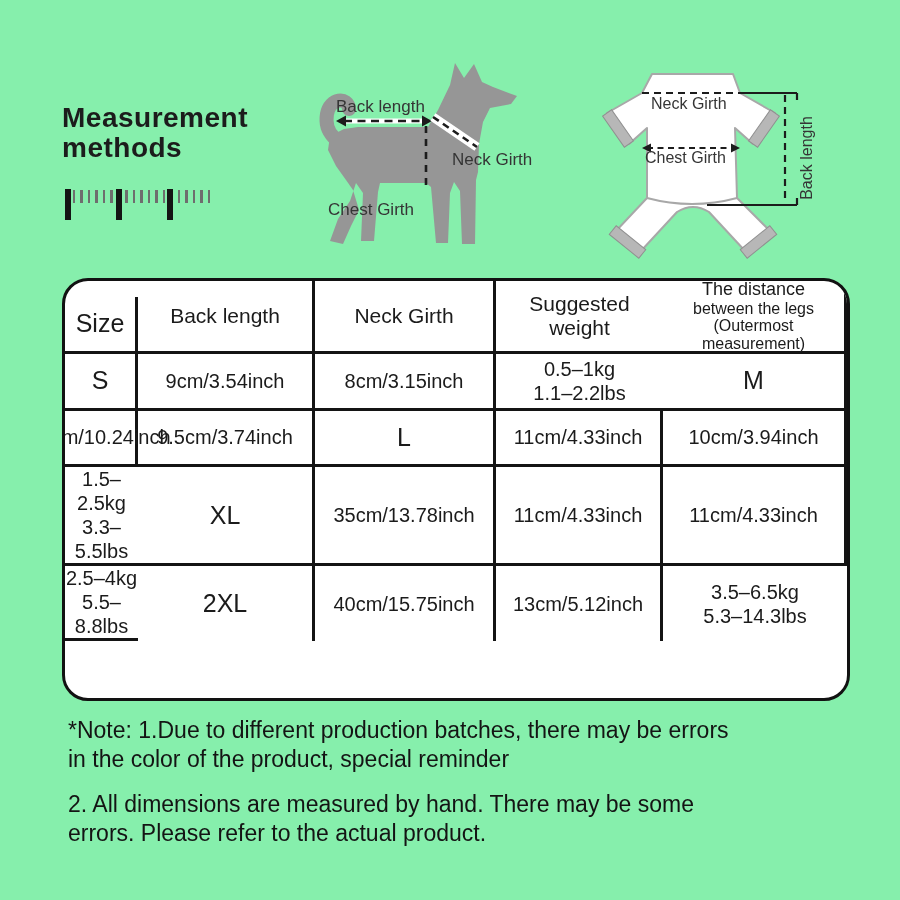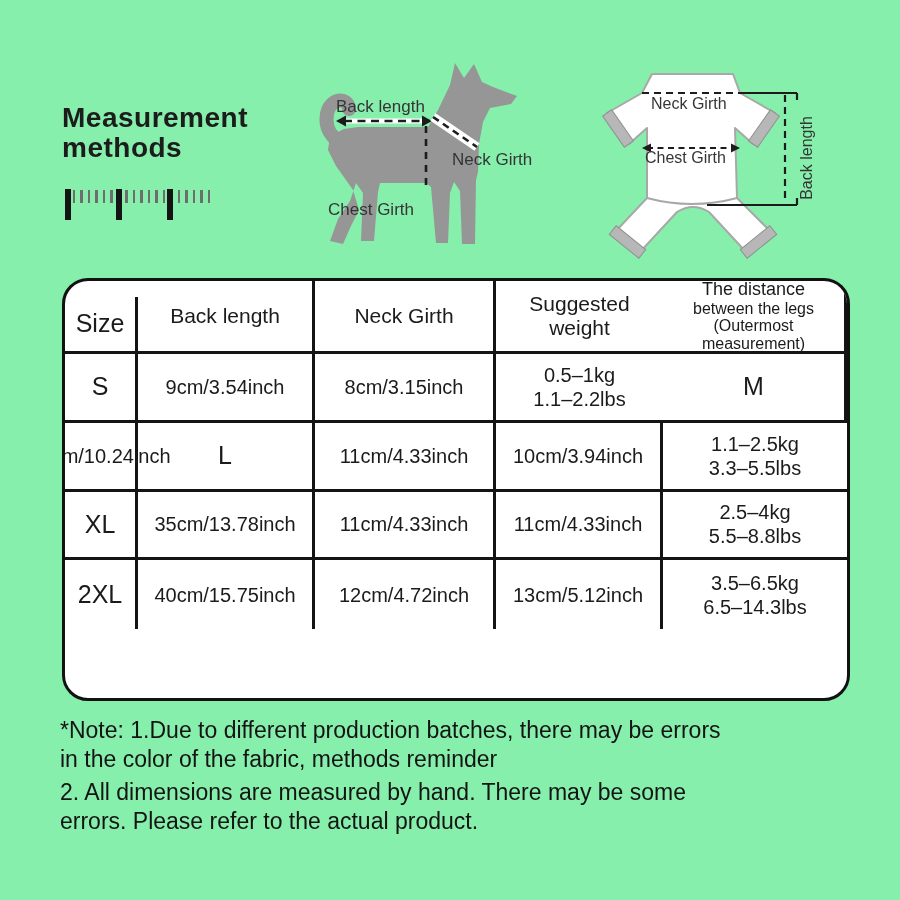--- a/index.html
+++ b/index.html
@@ -40,22 +40,22 @@
   .cell.last-col{border-right:none;}
   .cell.last-row{border-bottom:none;}
   .cell.h-size{font-size:25px;margin-top:16px;}
   .cell.h-main{font-size:21px;}
   .cell.size-val{font-size:25px;}
   .dist-l1{font-size:18px;display:block;}
   .dist-ln{font-size:16px;display:block;}
   .wt-line{display:block;line-height:24px;}
 
   
-  .notes{position:absolute;left:60px;top:716px;font-size:23px;line-height:29px;color:#141414;}
-  .notes .para2{margin-top:4px;}
+  .notes{position:absolute;left:68px;top:716px;font-size:23px;line-height:29px;color:#141414;}
+  .notes .para2{margin-top:16px;}
 </style>
 </head>
 <body>
 
 <div class="page">
 
   <div class="title">
     <div>Measurement</div>
     <div>methods</div>
   </div>
@@ -140,48 +140,48 @@
     <div class="cell size-val">S</div>
     <div class="cell">9cm/3.54inch</div>
     <div class="cell">8cm/3.15inch</div>
     <div class="cell last-col">
       <span class="wt-line">0.5–1kg</span>
       <span class="wt-line">1.1–2.2lbs</span>
     </div>
 
     <div class="cell size-val">M</div>
     <div class="cell">26cm/10.24inch</div>
+    <div class="cell">9.5cm/3.74inch</div>
 
     <div class="cell size-val">L</div>
     <div class="cell">11cm/4.33inch</div>
     <div class="cell">10cm/3.94inch</div>
     <div class="cell last-col">
-      <span class="wt-line">1.1–2.5kg</span>
+      <span class="wt-line">1.5–2.5kg</span>
       <span class="wt-line">3.3–5.5lbs</span>
     </div>
 
     <div class="cell size-val">XL</div>
     <div class="cell">35cm/13.78inch</div>
     <div class="cell">11cm/4.33inch</div>
     <div class="cell">11cm/4.33inch</div>
     <div class="cell last-col">
       <span class="wt-line">2.5–4kg</span>
       <span class="wt-line">5.5–8.8lbs</span>
     </div>
 
     <div class="cell size-val last-row">2XL</div>
     <div class="cell last-row">40cm/15.75inch</div>
-    <div class="cell last-row">12cm/4.72inch</div>
     <div class="cell last-row">13cm/5.12inch</div>
     <div class="cell last-col last-row">
       <span class="wt-line">3.5–6.5kg</span>
-      <span class="wt-line">6.5–14.3lbs</span>
+      <span class="wt-line">5.3–14.3lbs</span>
     </div>
   </div>
 
   <div class="notes">
     <div>*Note: 1.Due to different production batches, there may be errors</div>
-    <div>in the color of the fabric, methods reminder</div>
+    <div>in the color of the product, special reminder</div>
     <div class="para2">2. All dimensions are measured by hand. There may be some</div>
     <div>errors. Please refer to the actual product.</div>
   </div>
 
 </div>
 
 </body></html>

